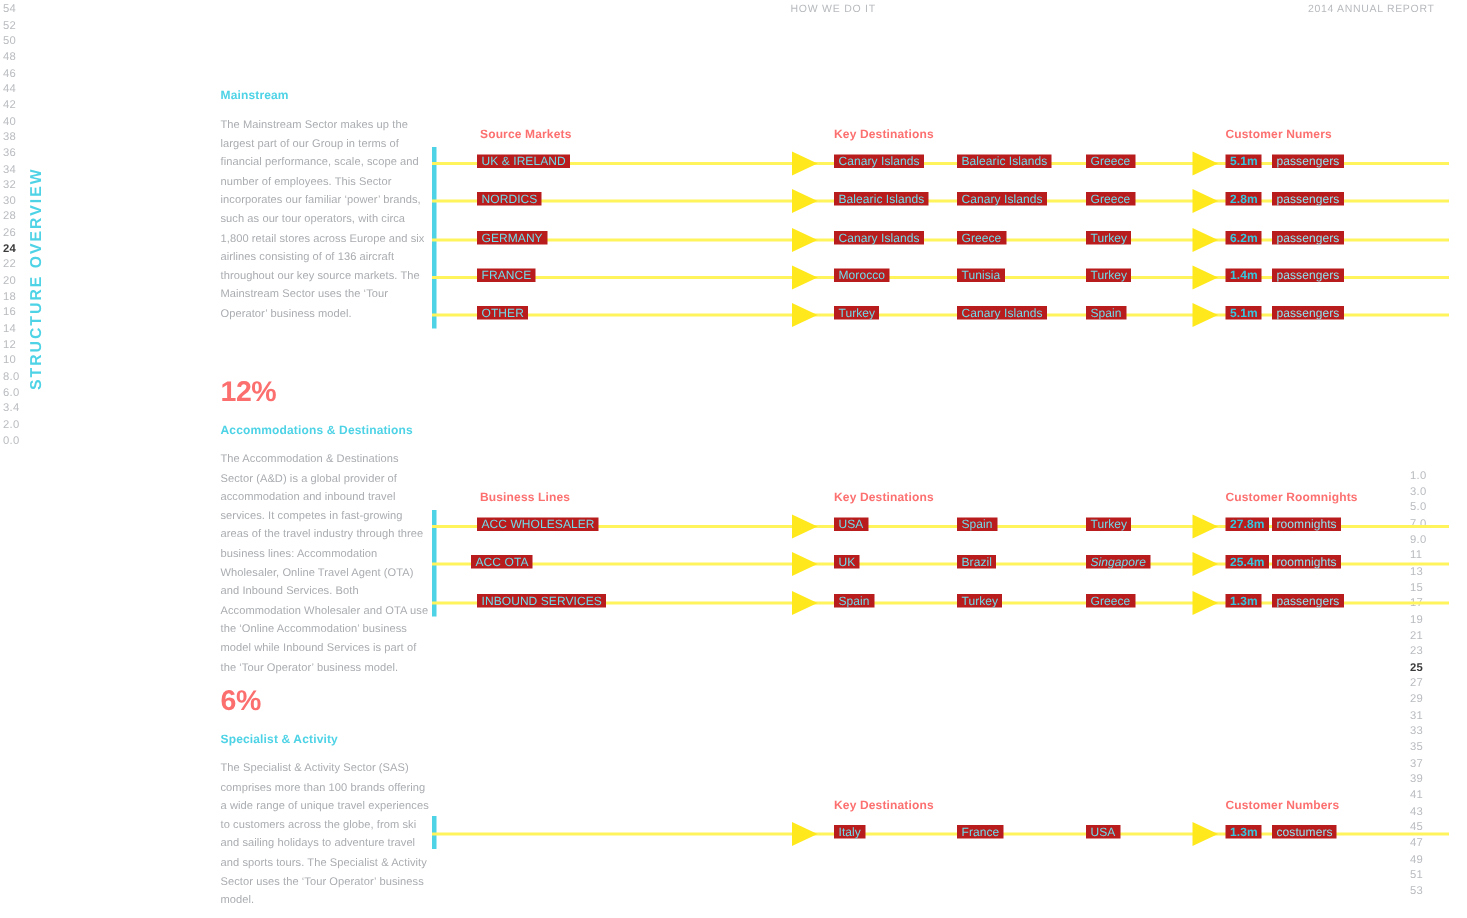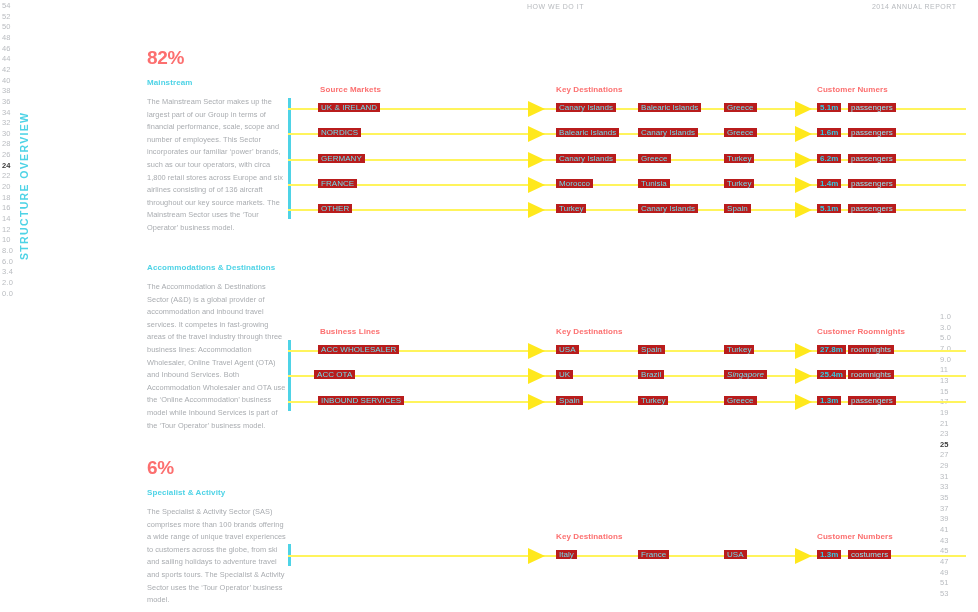--- a/index.html
+++ b/index.html
@@ -208,21 +208,20 @@
 
   <div class="side-title-wrap">
     <div class="side-title-inner">STRUCTURE OVERVIEW</div>
   </div>
 
   <div class="hdr left-hdr">HOW WE DO IT</div>
   <div class="hdr right-hdr">2014  ANNUAL REPORT</div>
 
   <div id="sections-root">
       <div class="sector" style="top: 48px;">
-        <div class="pct">82%</div>
         <div class="sector-name">Mainstream</div>
         <div class="sector-body">The Mainstream Sector makes up the largest part of our Group in terms of financial performance, scale, scope and number of employees. This Sector incorporates our familiar ‘power’ brands, such as our tour operators, with circa 1,800 retail stores across Europe and six airlines consisting of of 136 aircraft throughout our key source markets. The Mainstream Sector uses the ‘Tour Operator’ business model.</div>
       </div>
       <div class="flow" style="left: 0px; top: 0px;">
         <div class="colhead" style="left: 320px; top: 85px;">Source Markets</div>
         <div class="colhead" style="left: 556px; top: 85px;">Key Destinations</div>
         <div class="colhead" style="left: 817px; top: 85px;">Customer Numers</div>
         <div class="axis" style="left: 288px; top: 98px; height: 121.2px;"></div>
         <div class="row" style="left: 0px; top: 108px;">
           <div class="rule" style="left: 288px; width: 678px;"></div>
@@ -236,21 +235,21 @@
           <div class="cell unit" style="left: 848px;">passengers</div>
         </div>
         <div class="row" style="left: 0px; top: 133.3px;">
           <div class="rule" style="left: 288px; width: 678px;"></div>
           <div class="arrow" style="left: 528px;"></div>
           <div class="arrow" style="left: 795px;"></div>
           <div class="cell" style="left: 318px;">NORDICS</div>
           <div class="cell" style="left: 556px;">Balearic Islands</div>
           <div class="cell" style="left: 638px;">Canary Islands</div>
           <div class="cell" style="left: 724px;">Greece</div>
-          <div class="cell strong" style="left: 817px;">1.6m</div>
+          <div class="cell strong" style="left: 817px;">2.8m</div>
           <div class="cell unit" style="left: 848px;">passengers</div>
         </div>
         <div class="row" style="left: 0px; top: 158.6px;">
           <div class="rule" style="left: 288px; width: 678px;"></div>
           <div class="arrow" style="left: 528px;"></div>
           <div class="arrow" style="left: 795px;"></div>
           <div class="cell" style="left: 318px;">GERMANY</div>
           <div class="cell" style="left: 556px;">Canary Islands</div>
           <div class="cell" style="left: 638px;">Greece</div>
           <div class="cell" style="left: 724px;">Turkey</div>
@@ -274,20 +273,21 @@
           <div class="arrow" style="left: 795px;"></div>
           <div class="cell" style="left: 318px;">OTHER</div>
           <div class="cell" style="left: 556px;">Turkey</div>
           <div class="cell" style="left: 638px;">Canary Islands</div>
           <div class="cell" style="left: 724px;">Spain</div>
           <div class="cell strong" style="left: 817px;">5.1m</div>
           <div class="cell unit" style="left: 848px;">passengers</div>
         </div>
       </div>
       <div class="sector" style="top: 252px;">
+        <div class="pct">12%</div>
         <div class="sector-name">Accommodations &amp;  Destinations</div>
         <div class="sector-body">The Accommodation &amp; Destinations Sector (A&amp;D) is a global provider of accommodation and inbound travel services. It competes in fast-growing areas of the travel industry through three business lines: Accommodation Wholesaler, Online Travel Agent (OTA) and Inbound Services. Both Accommodation Wholesaler and OTA use the ‘Online Accommodation’ business model while Inbound Services is part of the ‘Tour Operator’ business model.</div>
       </div>
       <div class="flow" style="left: 0px; top: 0px;">
         <div class="colhead" style="left: 320px; top: 327px;">Business Lines</div>
         <div class="colhead" style="left: 556px; top: 327px;">Key Destinations</div>
         <div class="colhead" style="left: 817px; top: 327px;">Customer Roomnights</div>
         <div class="axis" style="left: 288px; top: 340px; height: 70.6px;"></div>
         <div class="row" style="left: 0px; top: 350px;">
           <div class="rule" style="left: 288px; width: 678px;"></div>

